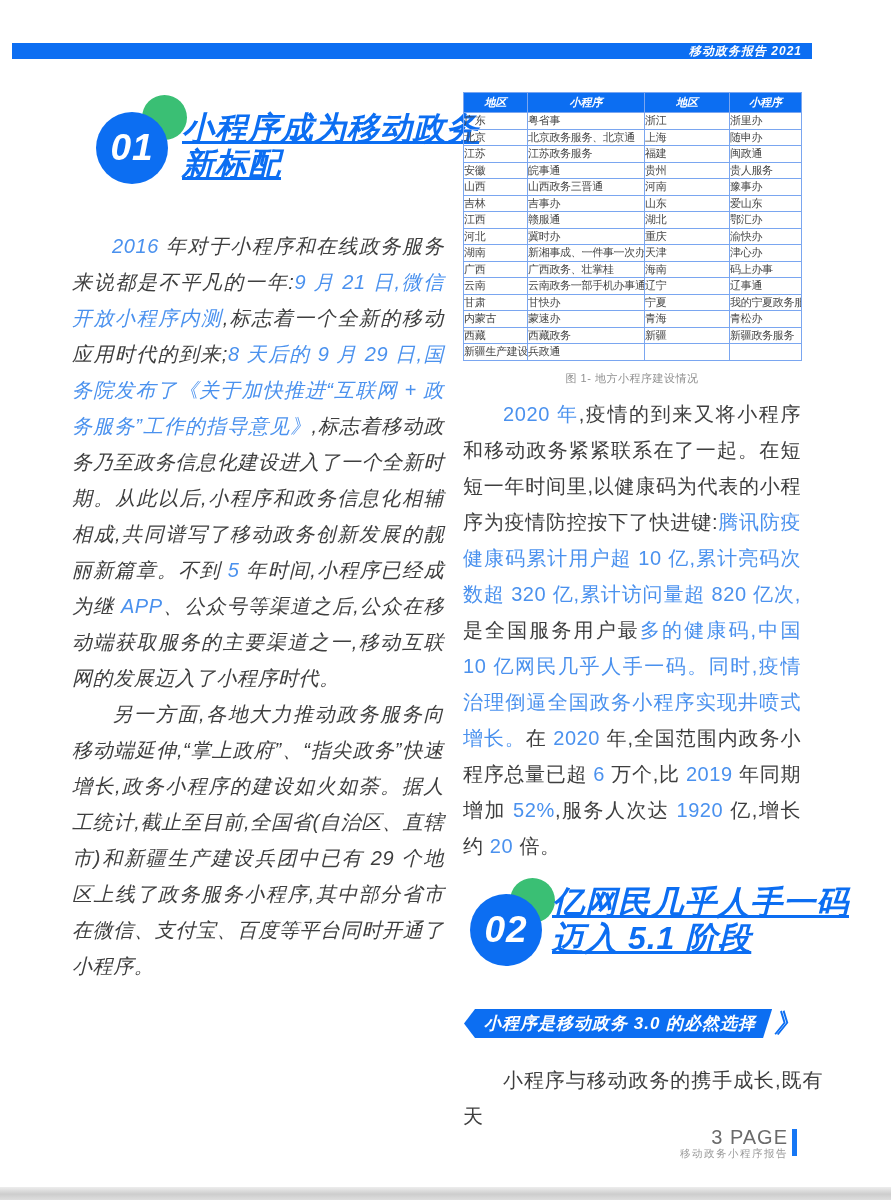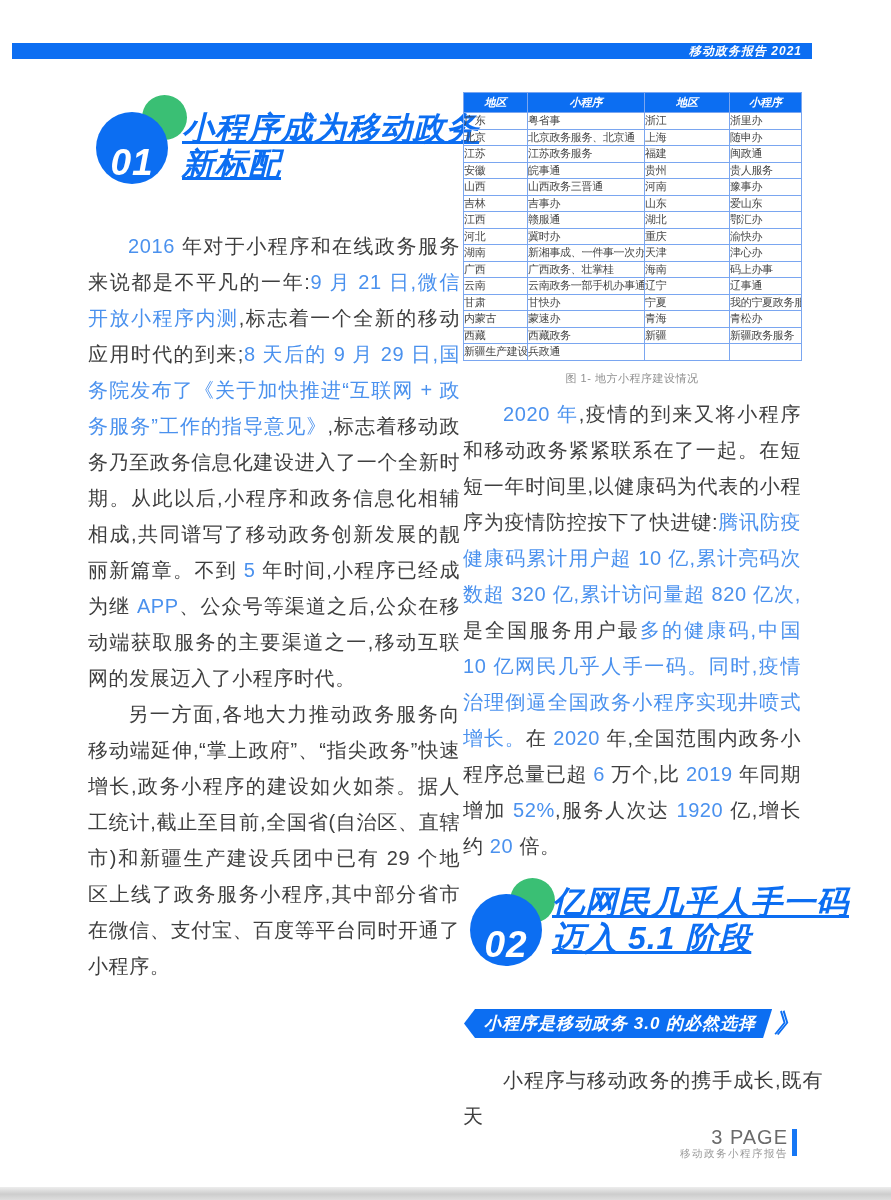--- a/index.html
+++ b/index.html
@@ -13,32 +13,32 @@
   
   .header-bar{position:absolute;left:12px;top:43px;width:800px;height:16px;
     background:var(--brand);display:flex;align-items:center;justify-content:flex-end;}
   .header-title{color:#fff;font-size:12px;font-style:italic;font-weight:bold;
     padding-right:10px;letter-spacing:1px;}
 
   
   .badge{position:absolute;width:190px;height:92px;}
   .badge .g{position:absolute;width:45px;height:45px;border-radius:50%;background:var(--green);}
   .badge .b{position:absolute;width:72px;height:72px;border-radius:50%;background:var(--brand);
-    display:flex;align-items:flex-end;justify-content:center;}
+    display:flex;align-items:center;justify-content:center;}
   .badge .num{color:#fff;font-size:37px;font-weight:bold;font-style:italic;letter-spacing:1px;}
   .badge1 .g{left:46px;top:0;} .badge1 .b{left:0;top:17px;}
   .badge2 .g{left:40px;top:-8px;} .badge2 .b{left:0;top:8px;}
   .sec-title{position:absolute;color:var(--brand);font-weight:bold;font-style:italic;
     font-size:32px;line-height:36px;letter-spacing:1px;text-decoration:underline;}
 
   
   .para{font-size:20px;line-height:36px;color:var(--ink);text-align:justify;
     text-indent:2em;letter-spacing:0.6px;}
   .para .hl{color:var(--hl);}
-  .col-left{position:absolute;left:88px;top:228px;width:372px;}
+  .col-left{position:absolute;left:72px;top:228px;width:372px;font-style:italic;}
   .col-right-para{position:absolute;left:463px;top:396px;width:338px;}
   .after-banner{position:absolute;left:463px;top:1062px;width:360px;}
 
   
   .gov-table{position:absolute;left:463px;top:92px;width:338px;border-collapse:collapse;
     table-layout:fixed;}
   .gov-table th{background:var(--brand);color:#fff;font-size:11px;font-style:italic;
     font-weight:bold;height:20px;border:1px solid var(--tborder);}
   .gov-table td{font-size:11px;color:#454545;text-align:left;height:16.5px;
     border:1px solid var(--tborder);white-space:nowrap;overflow:hidden;letter-spacing:-0.3px;}

